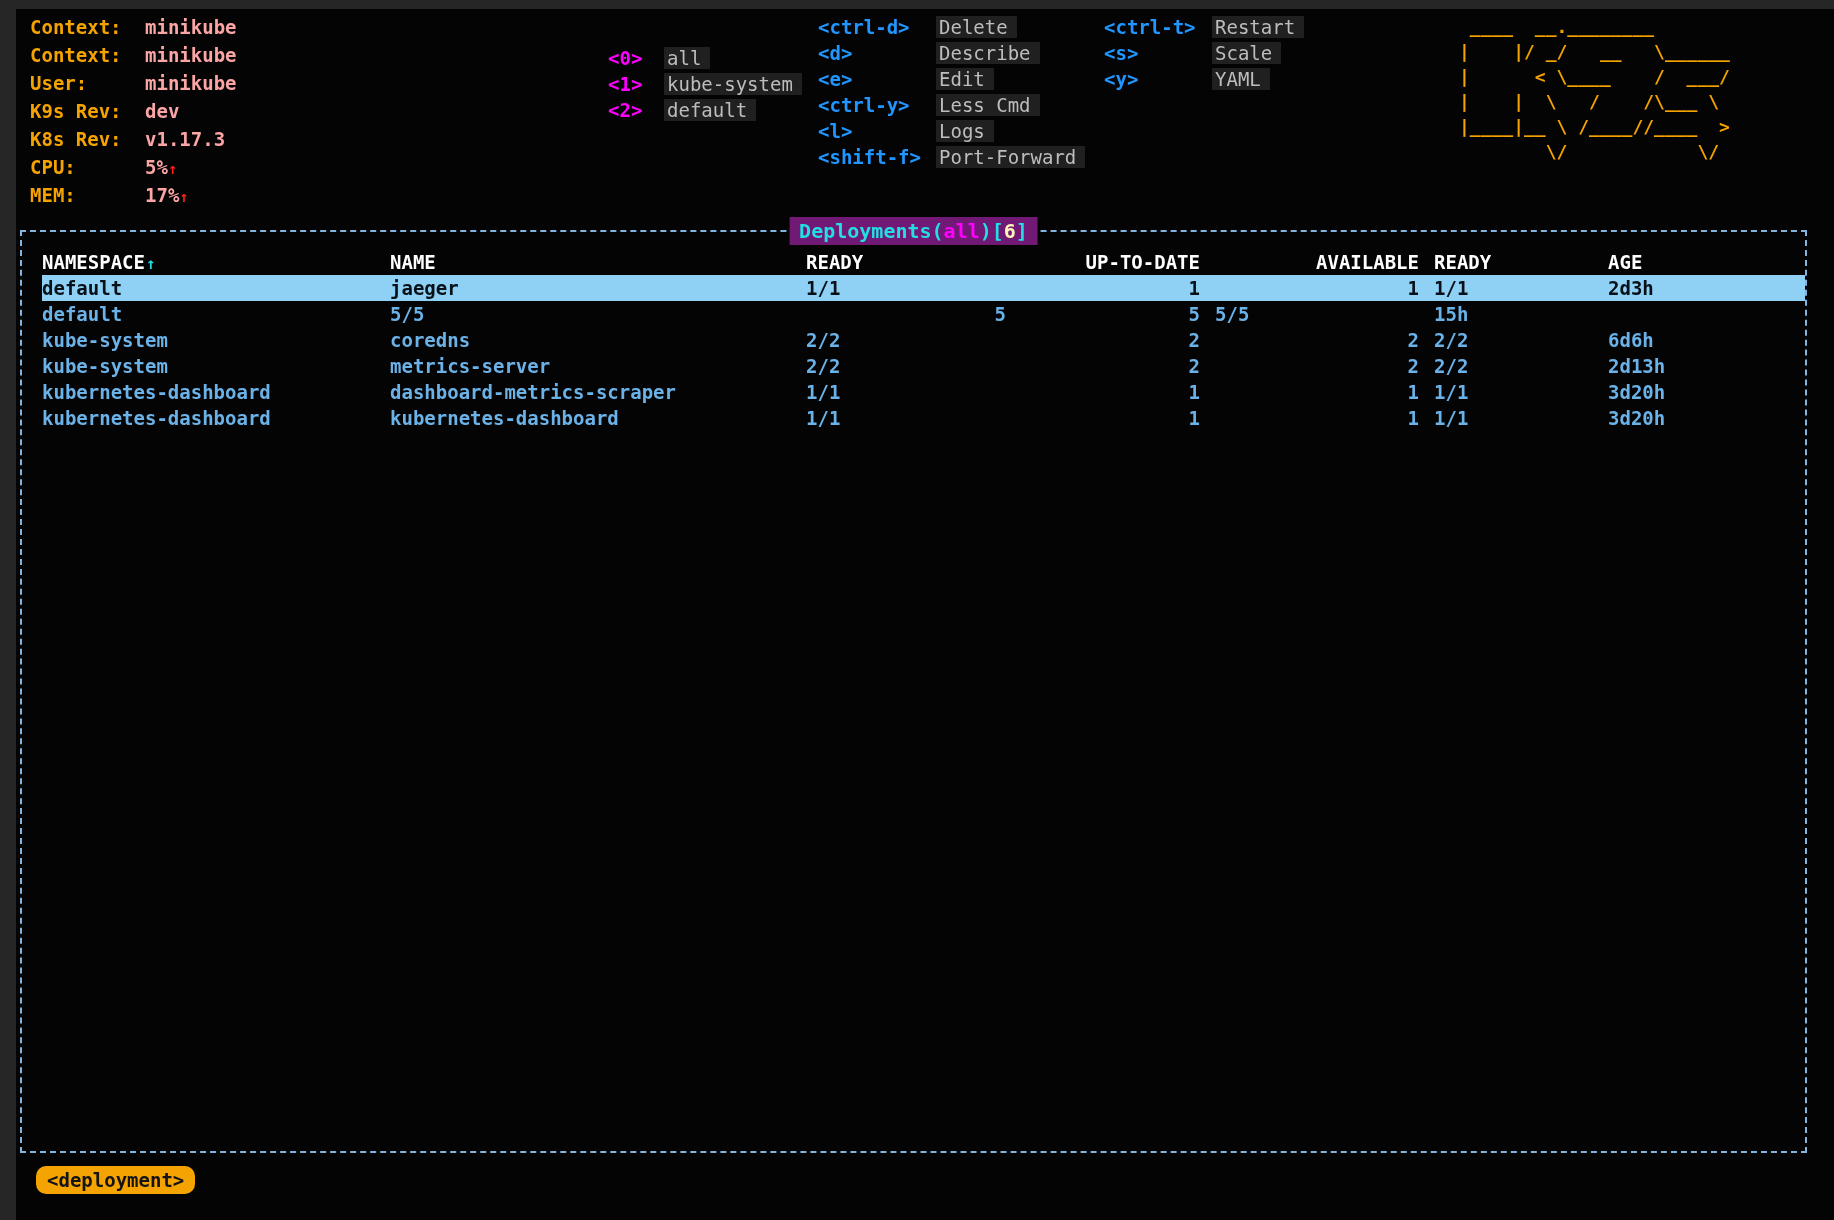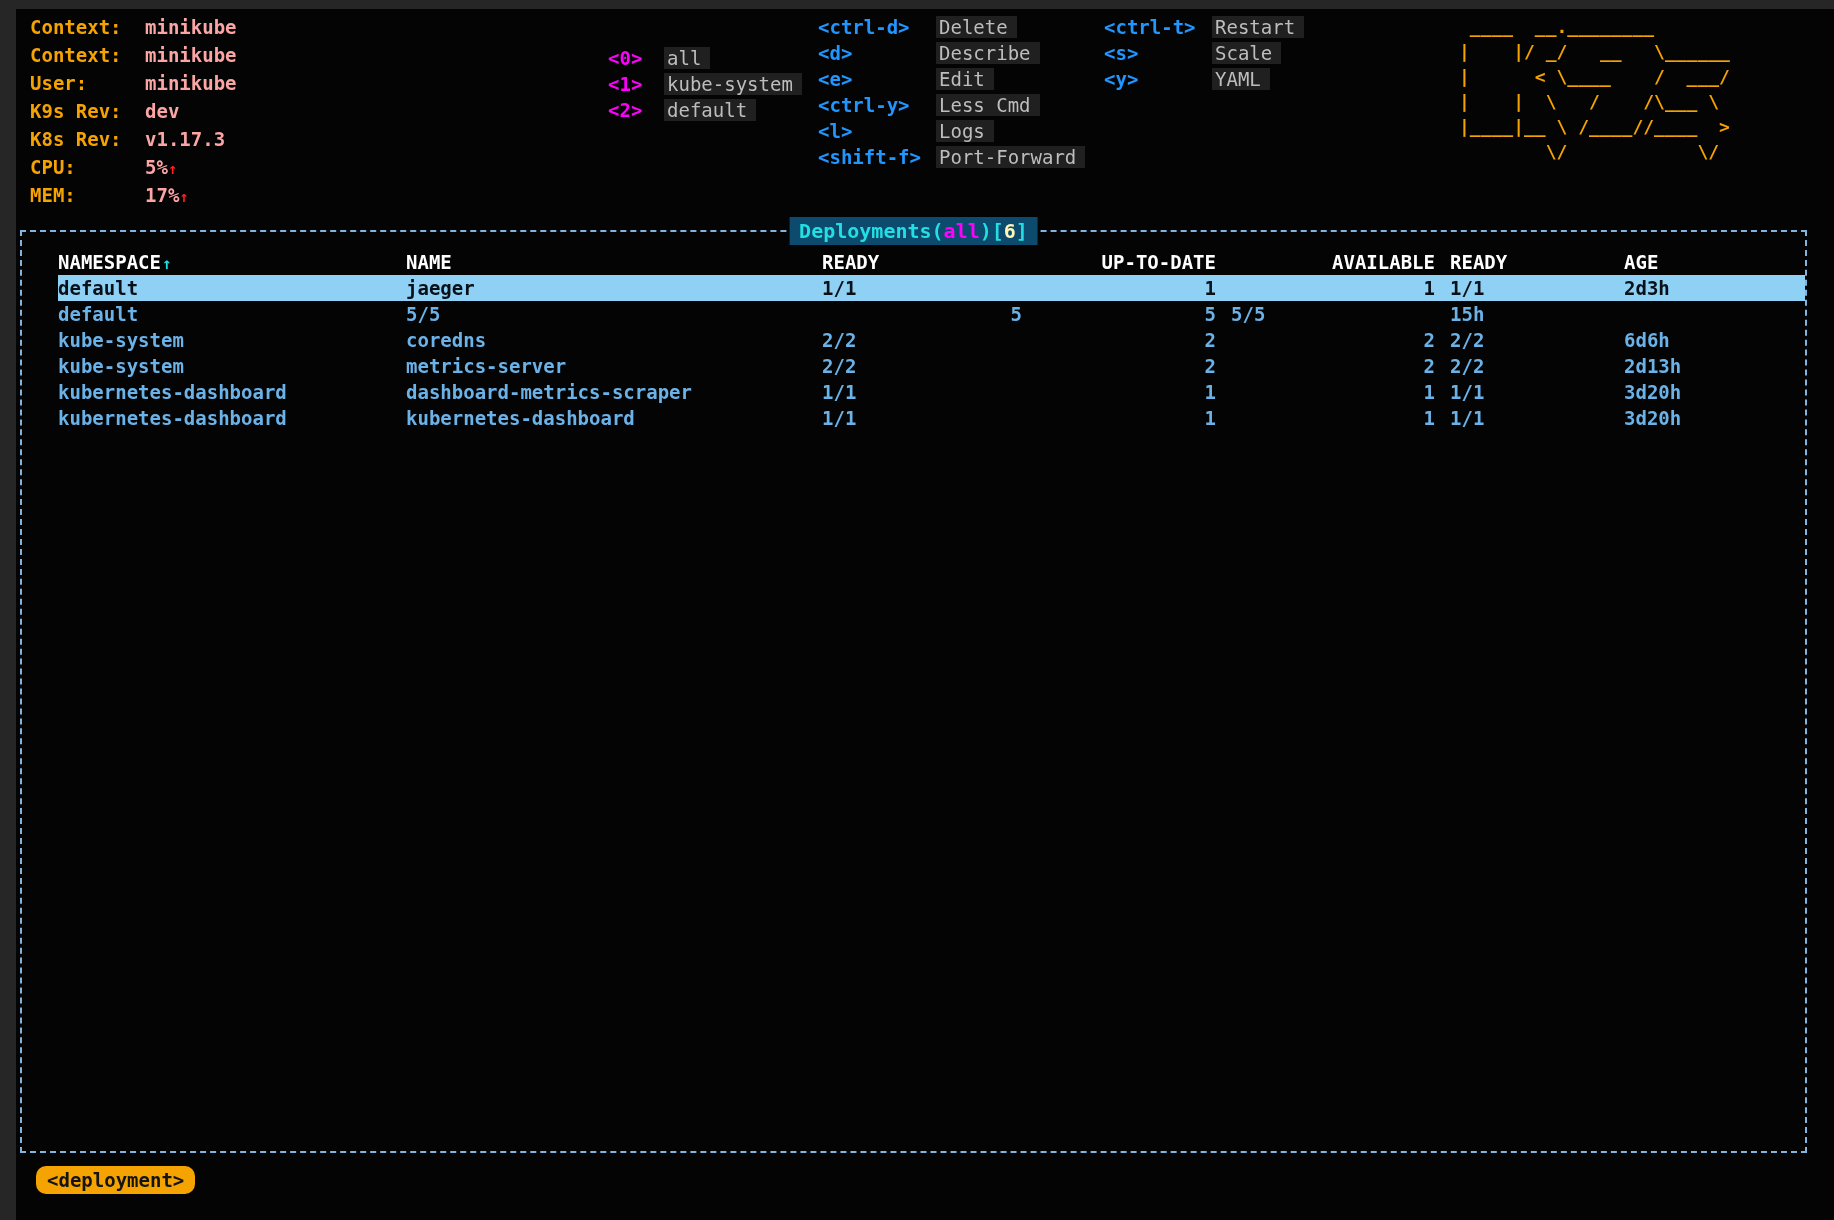--- a/index.html
+++ b/index.html
@@ -32,28 +32,28 @@
   .hk-a2 .hk-key{width:108px;color:var(--key-blue);}
   .hk-label{color:var(--menu-gray);background:#202020;padding:0 9px 0 3px;}
 
   .logo{position:absolute;left:1443px;top:5px;color:var(--accent-orange);
         font-size:18px;line-height:25px;font-weight:bold;white-space:pre;}
 
   
   .frame{position:absolute;left:4px;top:221px;width:1787px;height:923px;
          border:2px dashed var(--border-blue);padding-top:17px;}
   .frame-title{position:absolute;top:-15px;left:50%;transform:translateX(-50%);
-         background:#0c4a6e;padding:0 10px;font-size:20px;line-height:28px;
+         background:#701a75;padding:0 10px;font-size:20px;line-height:28px;
          font-weight:bold;white-space:pre;}
   .t-res,.t-p{color:var(--title-cyan);}
   .t-scope{color:var(--key-magenta);}
   .t-count{color:var(--count-yellow);}
 
   .trow{display:grid;grid-template-columns:348px 416px 200px 194px 219px 174px 197px;
-        margin-left:36px;height:26px;line-height:26px;font-size:19px;
+        margin-left:20px;height:26px;line-height:26px;font-size:19px;
         font-weight:bold;color:var(--row-blue);white-space:pre;}
   .thead{color:var(--header-white);}
   .trow.selected{background:var(--selected-bg);color:var(--selected-text);}
   .c-utd,.c-avail{text-align:right;}
   .c-ready2,.c-age{padding-left:15px;}
   .sort-arrow{color:var(--title-cyan);font-size:16px;}
   .thead .sort-arrow{margin-left:1px;}
 
   
   .crumb{position:absolute;left:20px;top:1157px;background:var(--crumb-bg);

